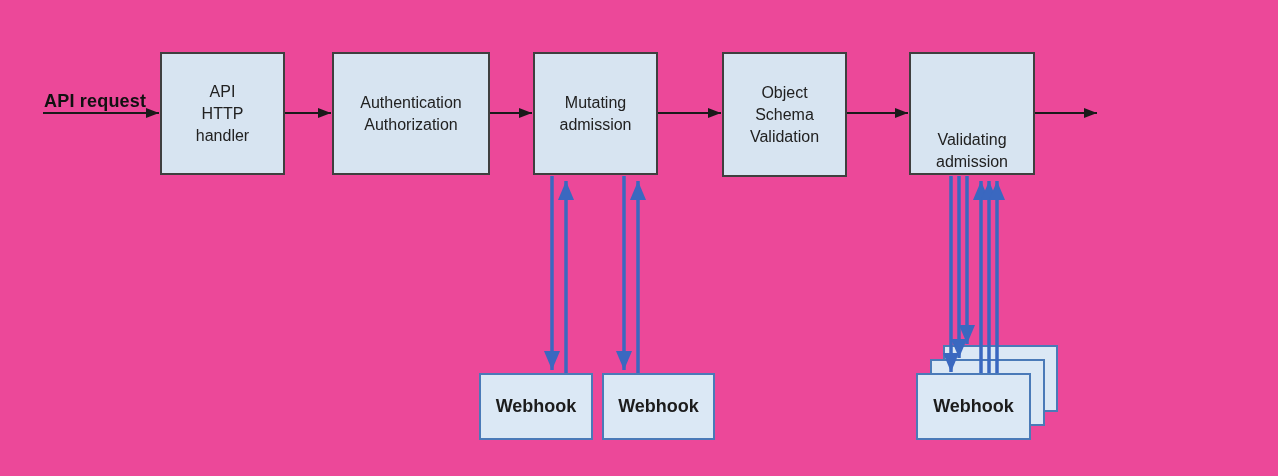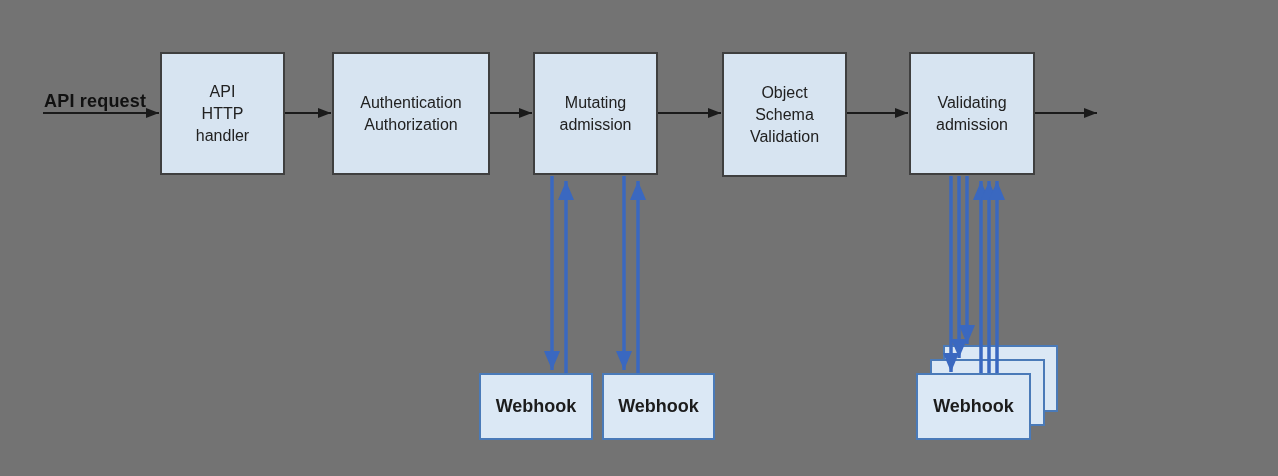--- a/index.html
+++ b/index.html
@@ -8,21 +8,21 @@
     --webhook-fill:#dbe8f5;
     --webhook-border:#4a7ab8;
     --arrow-black:#1a1a1a;
     --arrow-blue:#3a68c0;
     --text-color:#212121;
   }
   html,body{margin:0;padding:0;background:#fff;}
   .canvas{
     position:relative;
     width:1278px;height:476px;
-    background:#737373;
+    background:#ec4899;
     font-family:"Liberation Sans", sans-serif;
     overflow:hidden;
   }
   .node{
     position:absolute;
     box-sizing:border-box;
     background:var(--node-fill);
     border:2px solid var(--node-border);
     display:flex;align-items:center;justify-content:center;
     text-align:center;
@@ -86,21 +86,21 @@
     <span>Mutating
 admission</span>
   </div>
 
   <div class="node" style="left:722px;top:52px;width:125px;height:125px;">
     <span>Object
 Schema
 Validation</span>
   </div>
 
-  <div class="node" style="left:909px;top:52px;width:126px;height:123px;">
+  <div class="node" style="left:909px;top:52px;width:126px;height:123px;align-items:flex-end;">
     <span>Validating
 admission</span>
   </div>
 
 
   <div class="webhook" style="left:479px;top:373px;width:114px;height:67px;">
     <span>Webhook</span>
   </div>
 
   <div class="webhook" style="left:602px;top:373px;width:113px;height:67px;">

